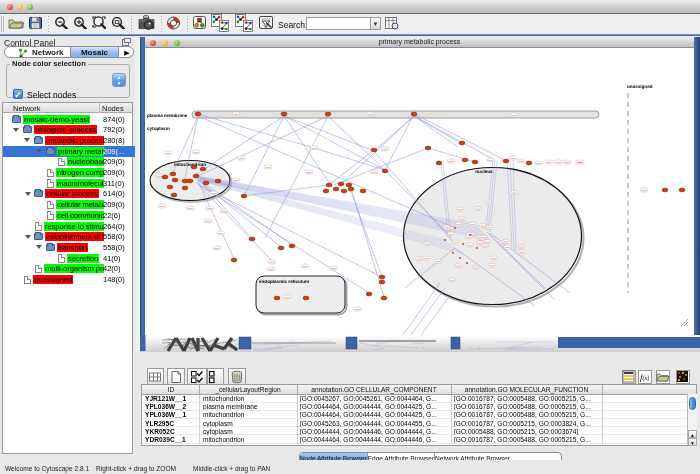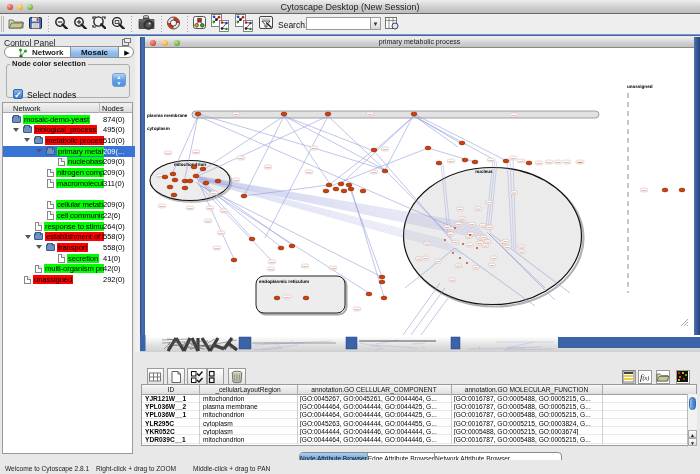--- a/index.html
+++ b/index.html
@@ -82,21 +82,20 @@
 
 #status { left:0; top:460px; width:700px; height:14px; background:#e8e8e8; }
 #status div { position:absolute; top:5px; font-size:6.6px; color:#222; }
 </style></head>
 <body>
 <div id="app">
 <div class="abs" id="titlebar">
  <div class="abs tl" style="left:7px;background:radial-gradient(circle at 35% 30%,#f5b0a8,#dd4538 70%,#991f12)"></div>
  <div class="abs tl" style="left:17px;background:radial-gradient(circle at 35% 30%,#ffe3a8,#f0ad3a 70%,#b07410)"></div>
  <div class="abs tl" style="left:27px;background:radial-gradient(circle at 35% 30%,#c8eca8,#6cb03c 70%,#3d7d12)"></div>
- <div class="abs t">Cytoscape Desktop (New Session)</div>
 </div>
 <div class="abs" id="toolbar">
       <svg class="abs" style="left:8px;top:3px" width="16" height="12" viewBox="0 0 16 12" xmlns="http://www.w3.org/2000/svg">
         <path d="M1 3 L5 3 L6.5 5 L15 5 L15 11 L1 11 Z" fill="#d8d8a8" stroke="#555" stroke-width="0.8"></path>
         <path d="M1 11 L3.5 6 L15.5 6 L13 11 Z" fill="#c8c888" stroke="#555" stroke-width="0.8"></path>
       </svg>
       <svg class="abs" style="left:29px;top:3px" width="13" height="12" viewBox="0 0 13 12" xmlns="http://www.w3.org/2000/svg">
         <rect x="0.5" y="0.5" width="12" height="11" rx="1" fill="#3a6ccc" stroke="#223"></rect>
         <rect x="3" y="0.5" width="7" height="4" fill="#e8e8e8"></rect>
         <rect x="7.6" y="1" width="2" height="3" fill="#cc4422"></rect>
@@ -232,27 +231,27 @@
         </div>
         <div class="abs trow" style="top:11.0px">
           <div class="fold" style="left:9px"></div>
           <div class="lbl" style="left:20px;max-width:81px"><span class="hlg">mosaic-demo-yeast</span></div>
           <div class="num" style="color:#000">874(0)</div>
         </div>
         <div class="abs trow" style="top:21.7px">
           <div class="tri" style="left:10px"></div>
           <div class="fold" style="left:20px"></div>
           <div class="lbl" style="left:31px;max-width:70px"><span class="hlr">biological_process</span></div>
-          <div class="num" style="color:#000">495(0)</div>
+          <div class="num" style="color:#000">792(0)</div>
         </div>
         <div class="abs trow" style="top:32.4px">
           <div class="tri" style="left:21px"></div>
           <div class="fold" style="left:31px"></div>
           <div class="lbl" style="left:42px;max-width:59px"><span class="hlr">metabolic process</span></div>
-          <div class="num" style="color:#000">510(0)</div>
+          <div class="num" style="color:#000">280(8)</div>
         </div>
         <div class="abs trow selrow" style="top:43.099999999999994px">
           <div class="tri" style="left:33px"></div>
           <div class="fold" style="left:43px"></div>
           <div class="lbl" style="left:54px;max-width:47px"><span class="hlg">primary metabo</span></div>
           <div class="num" style="color:#fff">209(...</div>
         </div>
         <div class="abs trow" style="top:53.8px">
           <div class="file" style="left:55px"></div>
           <div class="lbl" style="left:64px;max-width:37px"><span class="hlg">nucleobase-</span></div>
@@ -261,20 +260,26 @@
         <div class="abs trow" style="top:64.5px">
           <div class="file" style="left:44px"></div>
           <div class="lbl" style="left:53px;max-width:48px"><span class="hlg">nitrogen compo</span></div>
           <div class="num" style="color:#000">209(0)</div>
         </div>
         <div class="abs trow" style="top:75.2px">
           <div class="file" style="left:44px"></div>
           <div class="lbl" style="left:53px;max-width:48px"><span class="hlg">macromolecule</span></div>
           <div class="num" style="color:#000">311(0)</div>
         </div>
+        <div class="abs trow" style="top:85.9px">
+          <div class="tri" style="left:22px"></div>
+          <div class="fold" style="left:31px"></div>
+          <div class="lbl" style="left:42px;max-width:59px"><span class="hlr">cellular process</span></div>
+          <div class="num" style="color:#000">614(0)</div>
+        </div>
         <div class="abs trow" style="top:96.60000000000001px">
           <div class="file" style="left:44px"></div>
           <div class="lbl" style="left:53px;max-width:48px"><span class="hlg">cellular metabo</span></div>
           <div class="num" style="color:#000">209(0)</div>
         </div>
         <div class="abs trow" style="top:107.30000000000001px">
           <div class="file" style="left:44px"></div>
           <div class="lbl" style="left:53px;max-width:48px"><span class="hlg">cell communicat</span></div>
           <div class="num" style="color:#000">22(6)</div>
         </div>
@@ -301,21 +306,21 @@
           <div class="num" style="color:#000">41(0)</div>
         </div>
         <div class="abs trow" style="top:160.79999999999998px">
           <div class="file" style="left:32px"></div>
           <div class="lbl" style="left:41px;max-width:60px"><span class="hlg">multi-organism pro</span></div>
           <div class="num" style="color:#000">42(0)</div>
         </div>
         <div class="abs trow" style="top:171.49999999999997px">
           <div class="file" style="left:21px"></div>
           <div class="lbl" style="left:30px;max-width:71px"><span class="hlr">unassigned</span></div>
-          <div class="num" style="color:#000">292(0)</div>
+          <div class="num" style="color:#000">148(0)</div>
         </div>
       </div>
 </div>
 
 <div class="abs" id="split"></div>
 
 <div class="abs" id="mainwin">
  <div class="abs" id="mwl"></div>
  <div class="abs" id="mwr"></div>
  <div class="abs" id="mwtitle">

